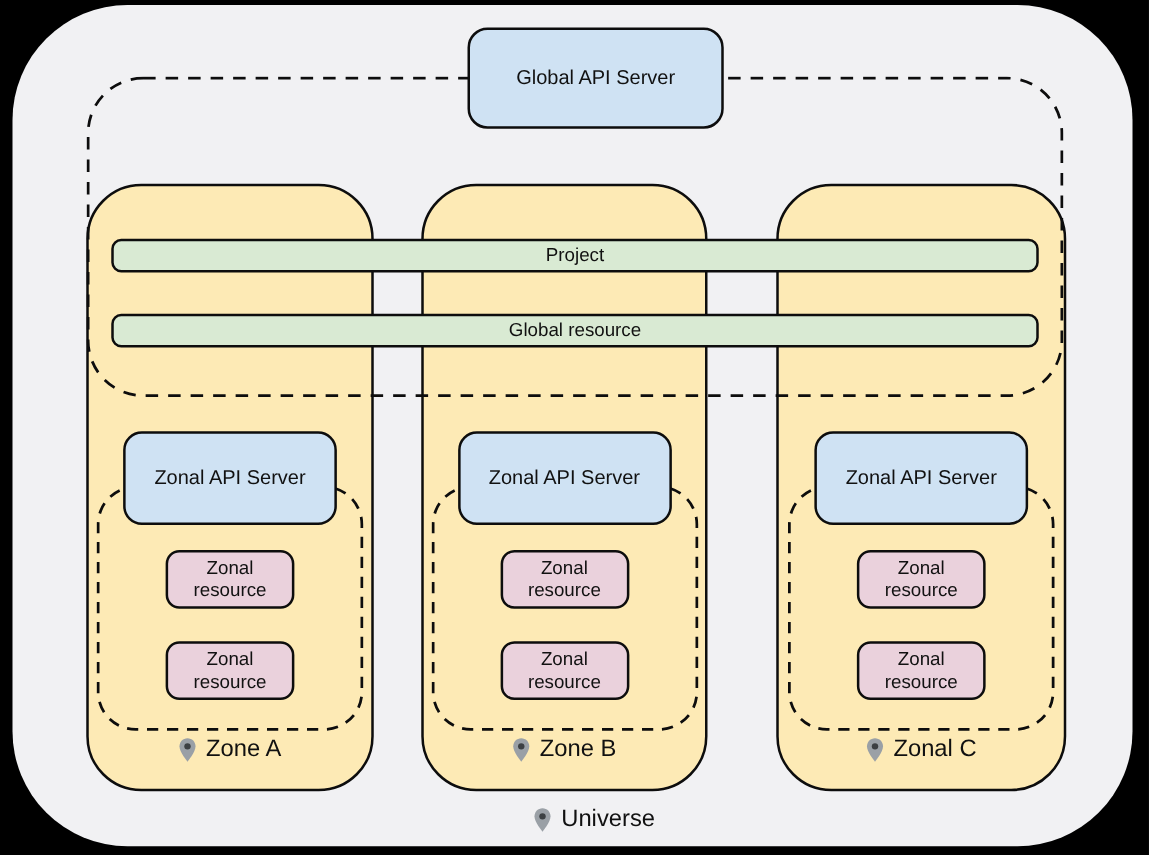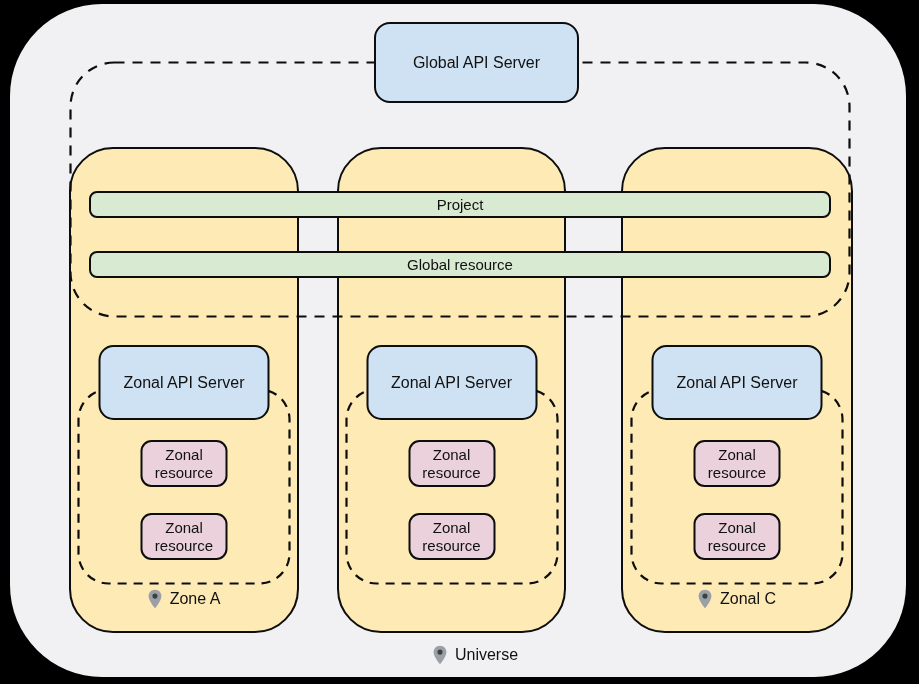--- a/index.html
+++ b/index.html
@@ -52,30 +52,30 @@
   .zonal-api{
     position:absolute;top:196px;left:50%;transform:translateX(-50%);
     width:171px;height:75px;background:var(--api-server-fill);
     border:2px solid var(--border);border-radius:15px;box-sizing:border-box;z-index:3;
     display:flex;align-items:center;justify-content:center;font-size:16px;
   }
   .zone-dashed{position:absolute;top:239px;left:50%;transform:translateX(-50%);z-index:1;}
   .zone-dashed rect{fill:none;stroke:var(--border);stroke-width:2.2;stroke-dasharray:9 7;}
   .res{
     position:absolute;left:50%;transform:translateX(-50%);
-    width:87px;height:47px;background:var(--pink-fill);
+    width:103px;height:47px;background:var(--pink-fill);
     border:2px solid var(--border);border-radius:11px;box-sizing:border-box;z-index:2;
     display:flex;align-items:center;justify-content:center;text-align:center;
     font-size:15px;line-height:17.5px;padding:2px;
   }
   .res.r1{top:291px;}
   .res.r2{top:364px;}
   .label-row{
     position:absolute;left:0;right:0;display:flex;align-items:center;
-    justify-content:center;gap:8px;font-size:16px;z-index:2;text-align:right;
+    justify-content:center;gap:8px;font-size:19px;z-index:2;text-align:right;
   }
   .zone .label-row{top:440px;}
   .universe-label{top:645px;padding-left:32px;}
   .pin{flex:0 0 auto;display:block;}
 </style>
 </head>
 <body>
 
 <div class="stage">
   <div class="universe"></div>
@@ -108,20 +108,27 @@
 
   <div class="zone b">
     <svg class="zone-dashed" width="214" height="197" viewBox="0 0 214 197">
       <rect x="1.5" y="1.5" width="211" height="194" rx="30"></rect>
     </svg>
     <div class="zonal-api">
       <span>Zonal API Server</span>
     </div>
     <div class="res r1">Zonal resource</div>
     <div class="res r2">Zonal resource</div>
+    <div class="label-row">
+      <svg class="pin" width="14" height="20" viewBox="0 0 24 34">
+        <path d="M12 1C5.9 1 1 5.9 1 12c0 8.2 11 21 11 21s11-12.8 11-21C23 5.9 18.1 1 12 1z" fill="var(--pin-gray)"></path>
+        <circle cx="12" cy="12" r="4.4" fill="var(--pin-dot)"></circle>
+      </svg>
+      <span>Zone B</span>
+    </div>
   </div>
 
   <div class="zone c">
     <svg class="zone-dashed" width="214" height="197" viewBox="0 0 214 197">
       <rect x="1.5" y="1.5" width="211" height="194" rx="30"></rect>
     </svg>
     <div class="zonal-api">
       <span>Zonal API Server</span>
     </div>
     <div class="res r1">Zonal resource</div>

